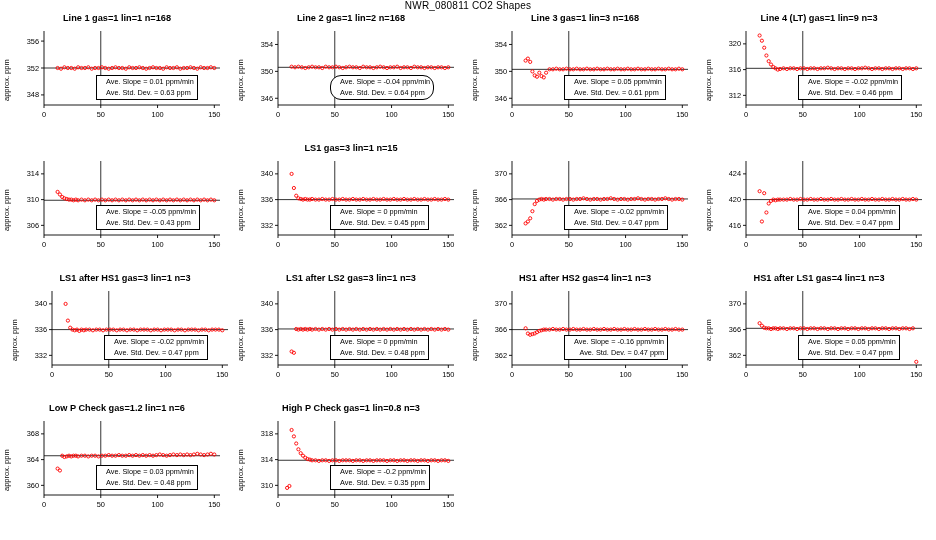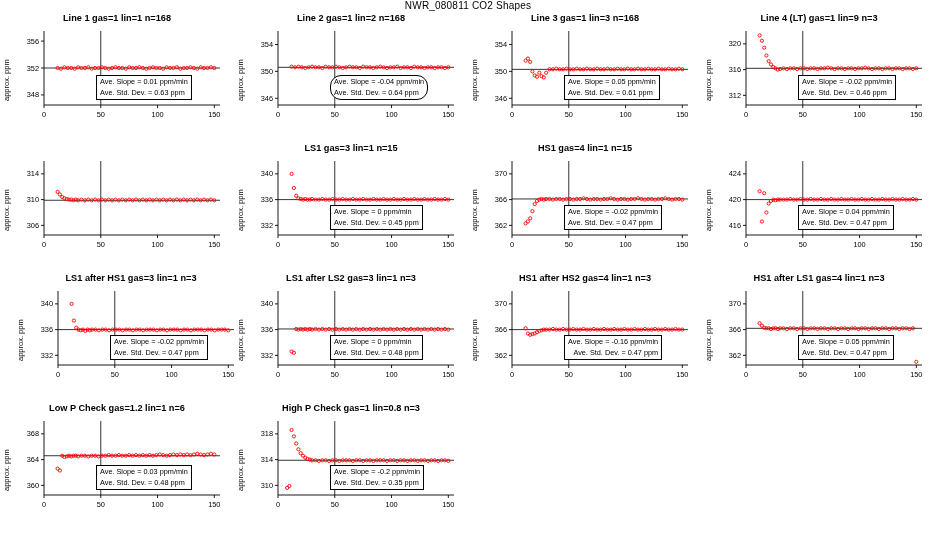--- a/index.html
+++ b/index.html
@@ -40,21 +40,21 @@
     font-size:7.5px;
     transform:rotate(-90deg);
     transform-origin:left top;
     white-space:nowrap;
   }
   .annot{
     position:absolute;
     font-size:7.3px;
     border:1px solid #000;
     background:#fff;
-    padding:1px 3px 1px 3px;
+    padding:1px 3px 1px 9px;
     line-height:1.45;
     white-space:nowrap;
   }
   .annot div{padding:0;margin:0;}
   svg{display:block;}
   .tick-text{font-size:7.4px;font-family:"Liberation Sans",sans-serif;}
 </style>
 </head>
 <body>
 
@@ -432,20 +432,24 @@
         <circle cx="187.1" cy="59.3" r="1.6" fill="none" stroke="#ff0000" stroke-width="0.9"></circle>
         <circle cx="190.5" cy="58.6" r="1.6" fill="none" stroke="#ff0000" stroke-width="0.9"></circle>
         <circle cx="193.9" cy="59.3" r="1.6" fill="none" stroke="#ff0000" stroke-width="0.9"></circle>
         <circle cx="197.3" cy="58.6" r="1.6" fill="none" stroke="#ff0000" stroke-width="0.9"></circle>
         <circle cx="200.7" cy="59.3" r="1.6" fill="none" stroke="#ff0000" stroke-width="0.9"></circle>
         <circle cx="204.1" cy="58.6" r="1.6" fill="none" stroke="#ff0000" stroke-width="0.9"></circle>
         <circle cx="207.5" cy="59.3" r="1.6" fill="none" stroke="#ff0000" stroke-width="0.9"></circle>
         <circle cx="210.9" cy="58.6" r="1.6" fill="none" stroke="#ff0000" stroke-width="0.9"></circle>
         <circle cx="214.3" cy="59.3" r="1.6" fill="none" stroke="#ff0000" stroke-width="0.9"></circle>
       </svg>
+      <div class="annot" style="left: 96px; top: 64px;">
+        <div>Ave. Slope =  -0.05 ppm/min</div>
+        <div>Ave. Std. Dev. =  0.43 ppm</div>
+      </div>
     </div>
     <div class="panel" style="left: 234px; top: 130px;">
       <div class="panel-title">LS1 gas=3 lin=1 n=15</div>
       <div class="ylabel" style="top: 90px;">approx. ppm</div>
       <svg width="234" height="130" style="position: absolute; left: 0px; top: 0px;">
         <line x1="44" y1="94" x2="220" y2="94" stroke="#000" stroke-width="0.9"></line>
         <line x1="44" y1="94" x2="44" y2="97" stroke="#000" stroke-width="0.9"></line>
         <text x="44" y="106" class="tick-text" text-anchor="middle">0</text>
         <line x1="100.7741935483871" y1="94" x2="100.7741935483871" y2="97" stroke="#000" stroke-width="0.9"></line>
         <text x="100.7741935483871" y="106" class="tick-text" text-anchor="middle">50</text>
@@ -512,21 +516,20 @@
         <circle cx="207.5" cy="58.6" r="1.6" fill="none" stroke="#ff0000" stroke-width="0.9"></circle>
         <circle cx="210.9" cy="58.0" r="1.6" fill="none" stroke="#ff0000" stroke-width="0.9"></circle>
         <circle cx="214.3" cy="58.6" r="1.6" fill="none" stroke="#ff0000" stroke-width="0.9"></circle>
       </svg>
       <div class="annot" style="left: 96px; top: 64px;">
         <div>Ave. Slope =  0 ppm/min</div>
         <div>Ave. Std. Dev. =  0.45 ppm</div>
       </div>
     </div>
     <div class="panel" style="left: 468px; top: 130px;">
-      <div class="panel-title">HS1 gas=4 lin=1 n=15</div>
       <div class="ylabel" style="top: 90px;">approx. ppm</div>
       <svg width="234" height="130" style="position: absolute; left: 0px; top: 0px;">
         <line x1="44" y1="94" x2="220" y2="94" stroke="#000" stroke-width="0.9"></line>
         <line x1="44" y1="94" x2="44" y2="97" stroke="#000" stroke-width="0.9"></line>
         <text x="44" y="106" class="tick-text" text-anchor="middle">0</text>
         <line x1="100.7741935483871" y1="94" x2="100.7741935483871" y2="97" stroke="#000" stroke-width="0.9"></line>
         <text x="100.7741935483871" y="106" class="tick-text" text-anchor="middle">50</text>
         <line x1="157.5483870967742" y1="94" x2="157.5483870967742" y2="97" stroke="#000" stroke-width="0.9"></line>
         <text x="157.5483870967742" y="106" class="tick-text" text-anchor="middle">100</text>
         <line x1="214.32258064516128" y1="94" x2="214.32258064516128" y2="97" stroke="#000" stroke-width="0.9"></line>
@@ -666,21 +669,21 @@
         <circle cx="204.1" cy="58.6" r="1.6" fill="none" stroke="#ff0000" stroke-width="0.9"></circle>
         <circle cx="207.5" cy="58.6" r="1.6" fill="none" stroke="#ff0000" stroke-width="0.9"></circle>
         <circle cx="210.9" cy="58.0" r="1.6" fill="none" stroke="#ff0000" stroke-width="0.9"></circle>
         <circle cx="214.3" cy="58.6" r="1.6" fill="none" stroke="#ff0000" stroke-width="0.9"></circle>
       </svg>
       <div class="annot" style="left: 96px; top: 64px;">
         <div>Ave. Slope =  0.04 ppm/min</div>
         <div>Ave. Std. Dev. =  0.47 ppm</div>
       </div>
     </div>
-    <div class="panel" style="left: 14px; top: 260px;">
+    <div class="panel" style="left: 8px; top: 260px;">
       <div class="panel-title">LS1 after HS1 gas=3 lin=1 n=3</div>
       <div class="ylabel" style="top: 90px;">approx. ppm</div>
       <svg width="234" height="130" style="position: absolute; left: 0px; top: 0px;">
         <line x1="44" y1="94" x2="220" y2="94" stroke="#000" stroke-width="0.9"></line>
         <line x1="44" y1="94" x2="44" y2="97" stroke="#000" stroke-width="0.9"></line>
         <text x="44" y="106" class="tick-text" text-anchor="middle">0</text>
         <line x1="100.7741935483871" y1="94" x2="100.7741935483871" y2="97" stroke="#000" stroke-width="0.9"></line>
         <text x="100.7741935483871" y="106" class="tick-text" text-anchor="middle">50</text>
         <line x1="157.5483870967742" y1="94" x2="157.5483870967742" y2="97" stroke="#000" stroke-width="0.9"></line>
         <text x="157.5483870967742" y="106" class="tick-text" text-anchor="middle">100</text>

